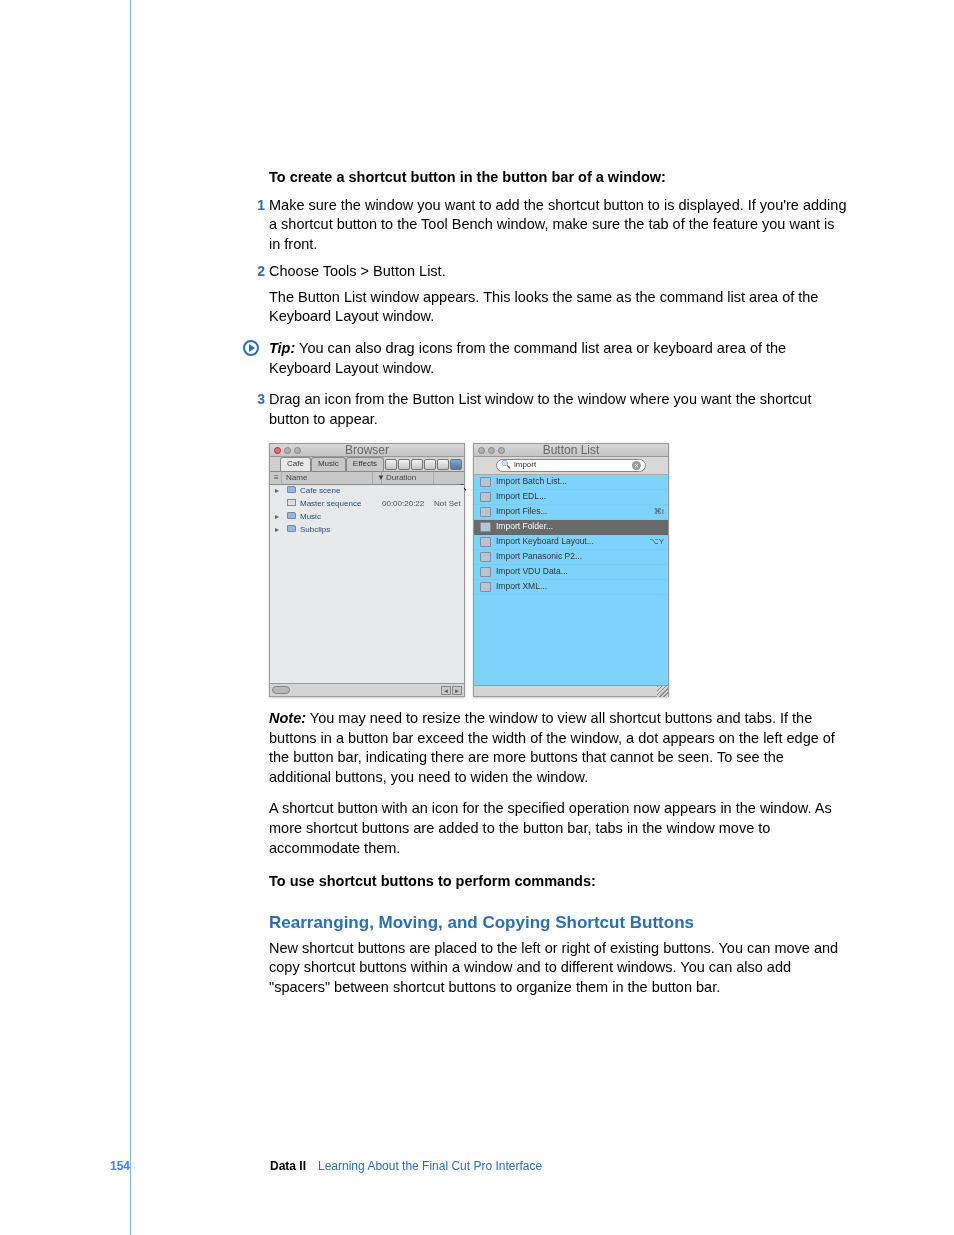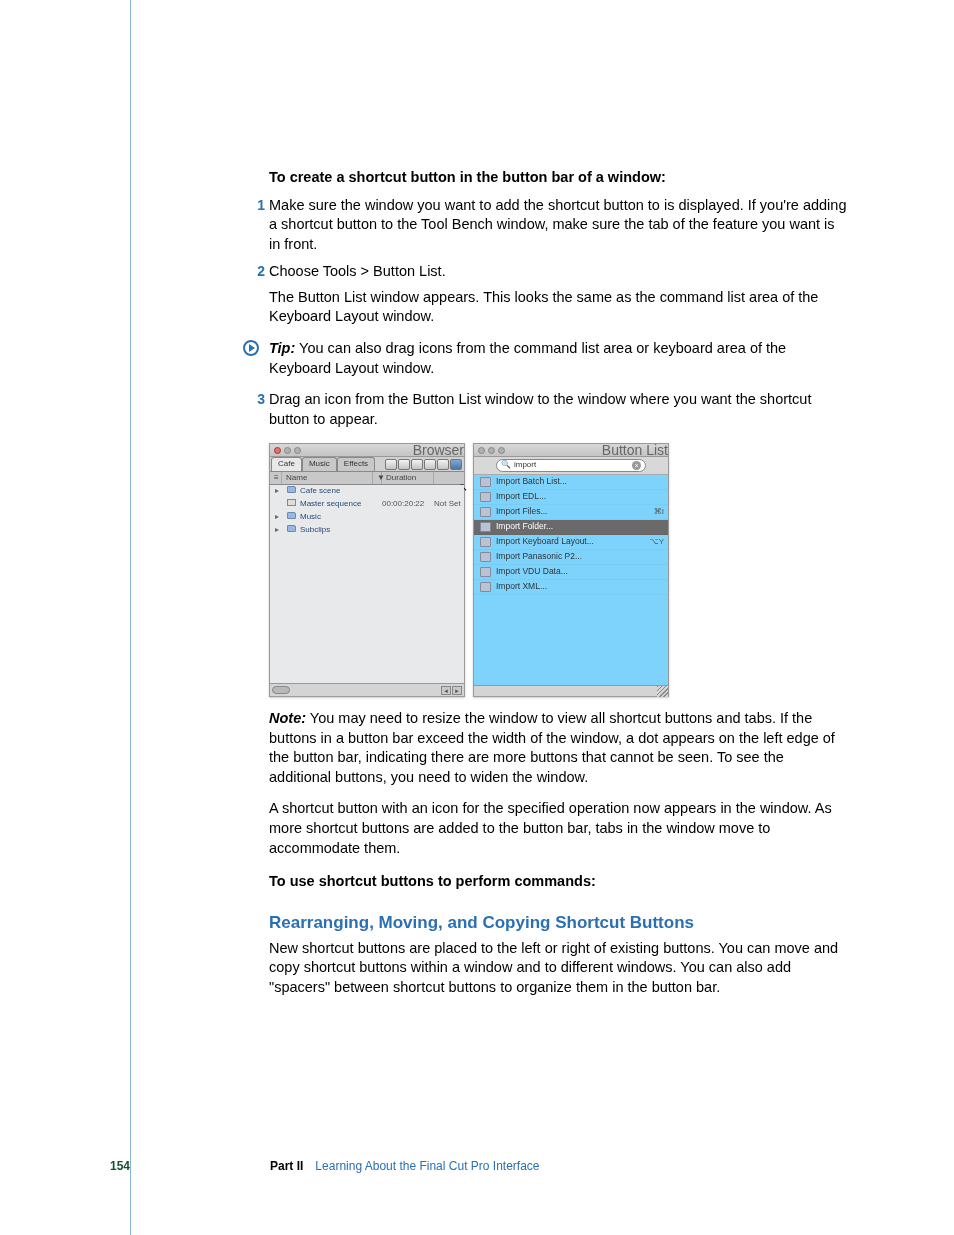--- a/index.html
+++ b/index.html
@@ -104,29 +104,29 @@
     border-bottom: 1px solid #999;
     display: flex;
     align-items: center;
     gap: 3px;
     padding-left: 4px;
     position: relative;
   }
   .tl-dot { width:7px; height:7px; border-radius:50%; background:#b0b0b0; border:1px solid #888; }
   .tl-red { background:#e27070; border-color:#a33; }
   .titlebar .wt {
-    position:absolute; left:0; right:0; text-align:right;
-    font-size:14px; color:#666;
+    position:absolute; left:0; right:0; text-align:center;
+    font-size:12px; color:#666;
   }
   .tabs {
     height: 15px;
     background: #d0d0d0;
     display: flex;
     align-items: flex-end;
-    padding-left: 1px;
+    padding-left: 10px;
     gap: 0;
     border-bottom: 1px solid #888;
   }
   .tab {
     border: 1px solid #888;
     border-bottom: none;
     border-radius: 3px 3px 0 0;
     padding: 1px 6px;
     background: #c8c8c8;
     font-size: 8px;
@@ -244,21 +244,21 @@
   }
   .footer {
     position: absolute;
     left: 110px;
     bottom: 62px;
     width: 740px;
     font-size: 12px;
     display: flex;
     align-items: baseline;
   }
-  .footer .pg { font-weight:700; color:#14532d; width: 40px; }
+  .footer .pg { font-weight:700; color:#3b82f6; width: 40px; }
   .footer .pt { font-weight:700; color:#000; margin-left: 120px; }
   .footer .ch { color:#2b6fb5; margin-left: 12px; }
 </style>
 </head>
 <body>
 
 <div class="page-rule"></div>
 
 <div class="content">
 
@@ -428,15 +428,15 @@
   <div class="bold" style="margin-top:14px;">To use shortcut buttons to perform commands:</div>
 
 
   <div class="h2">Rearranging, Moving, and Copying Shortcut Buttons</div>
   <div>New shortcut buttons are placed to the left or right of existing buttons. You can move and copy shortcut buttons within a window and to different windows. You can also add "spacers" between shortcut buttons to organize them in the button bar.</div>
 
 </div>
 
 <div class="footer">
   <span class="pg">154</span>
-  <span class="pt">Part II</span>
+  <span class="pt">Data II</span>
   <span class="ch">Learning About the Final Cut Pro Interface</span>
 </div>
 
 </body></html>

